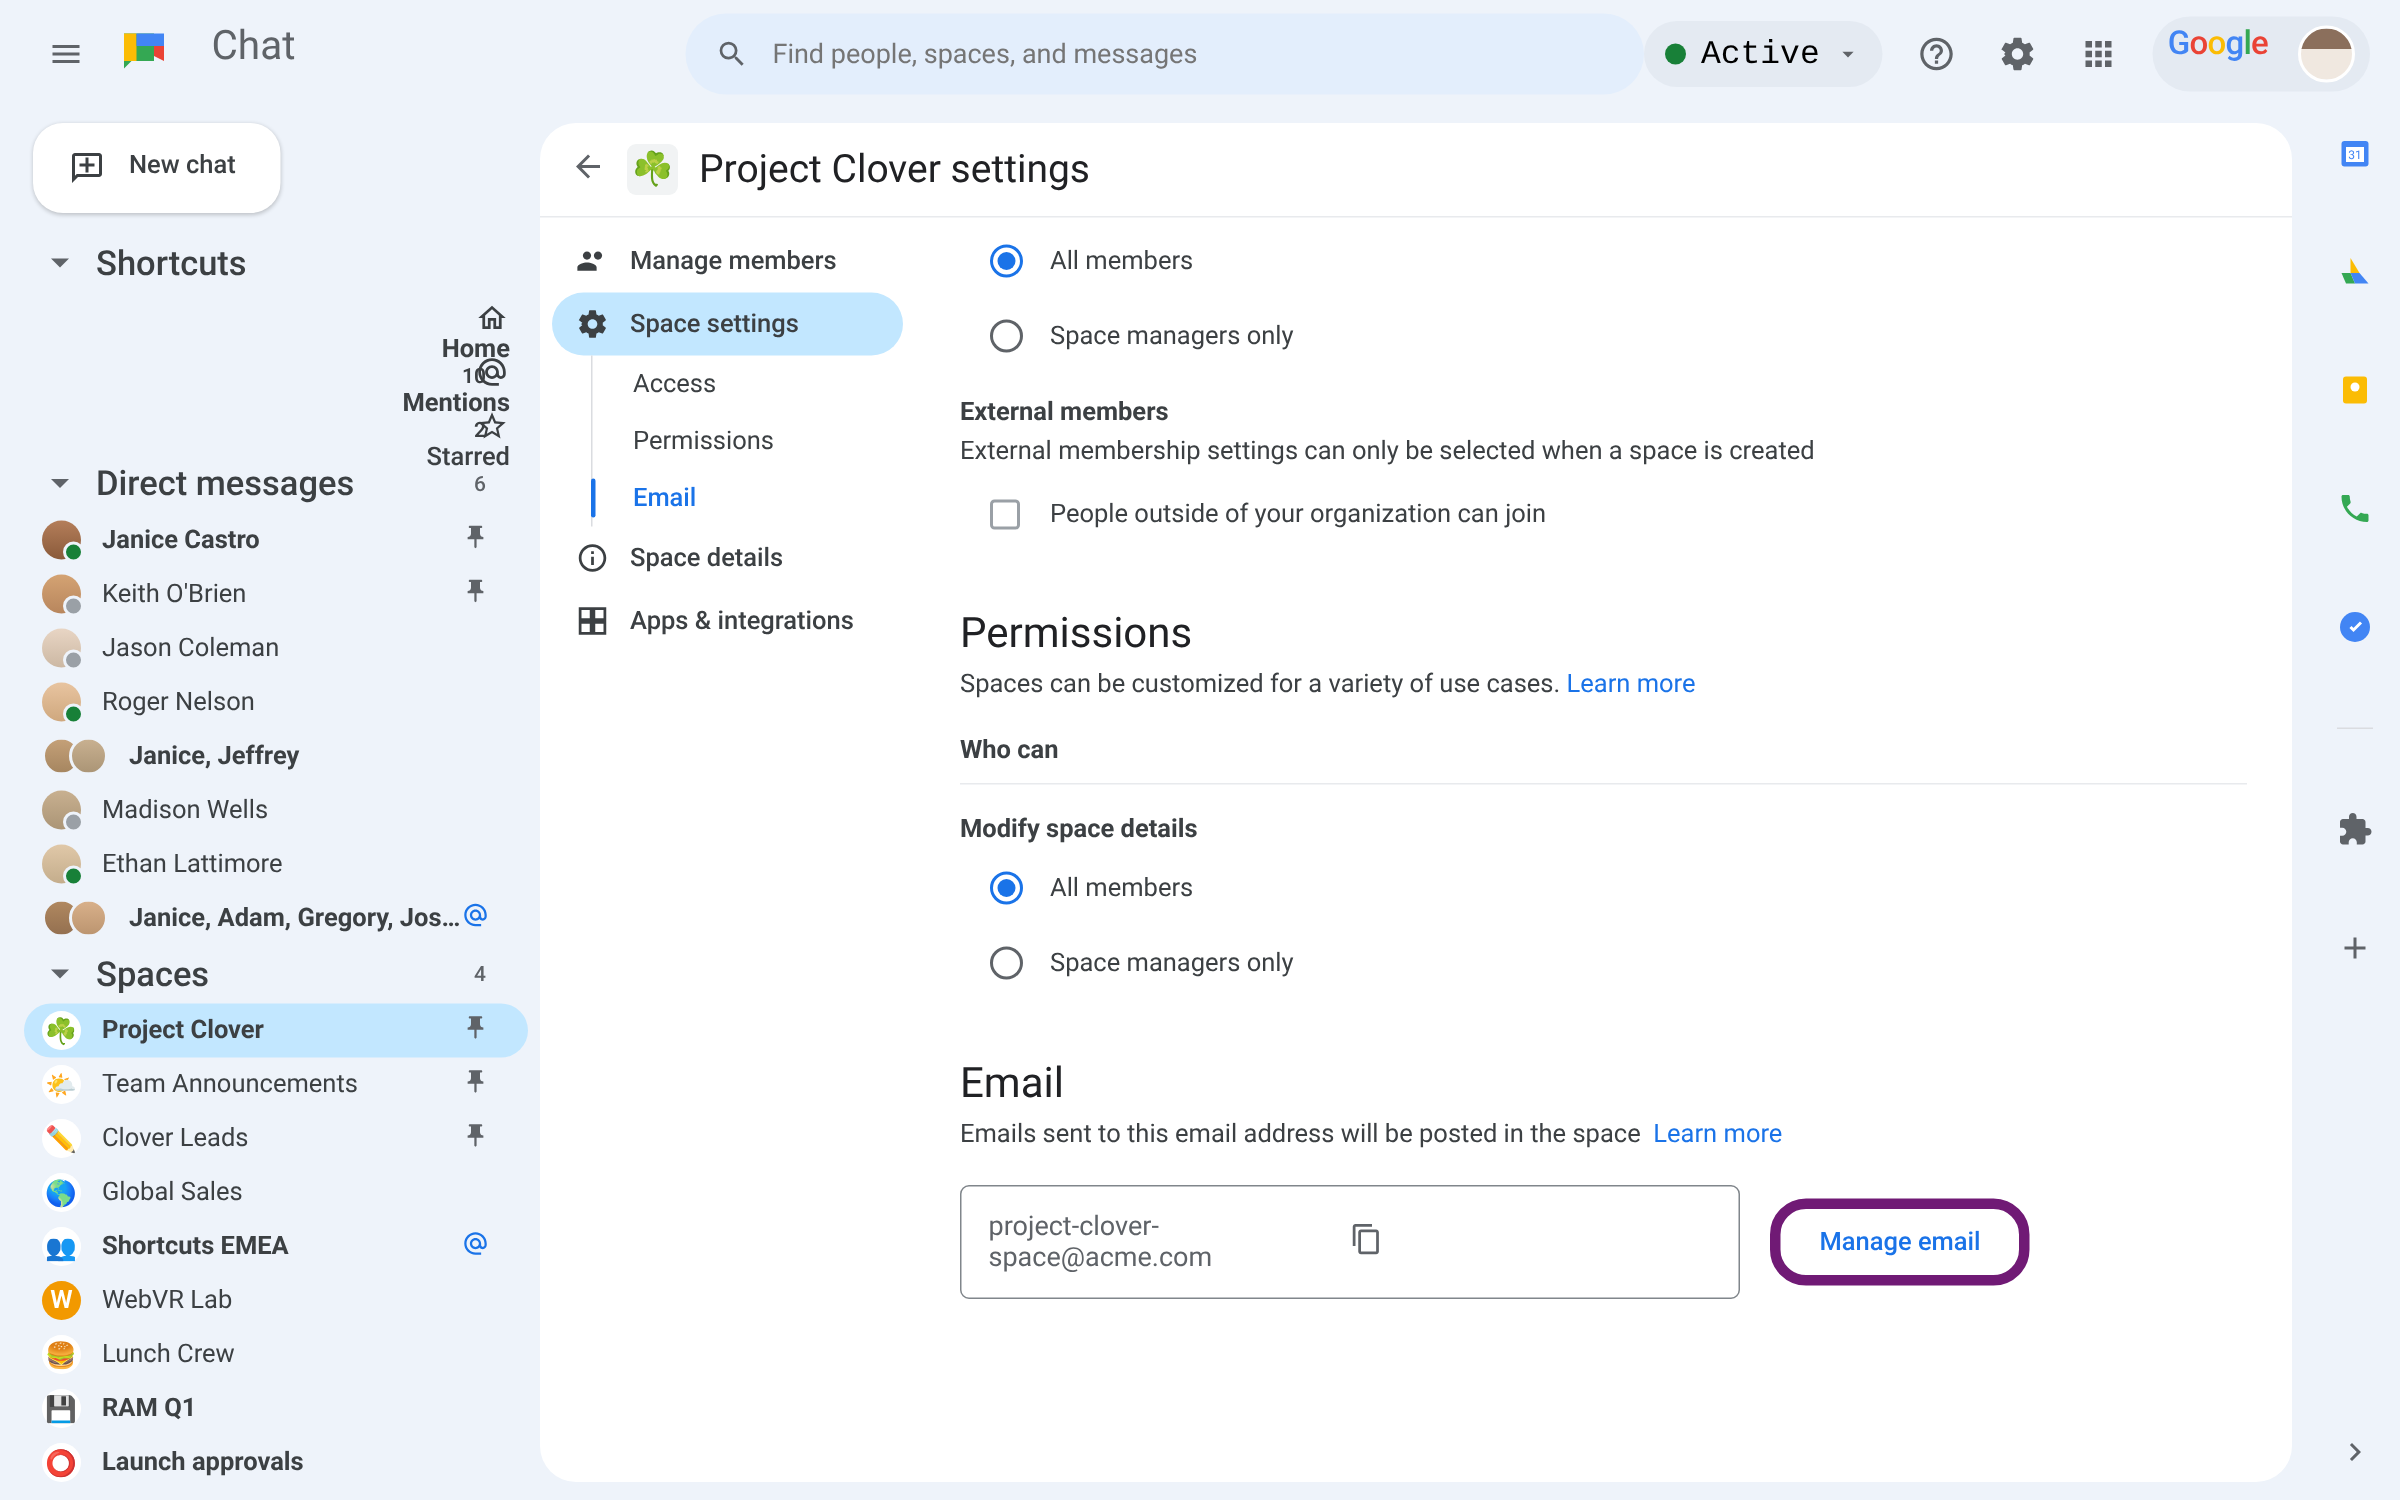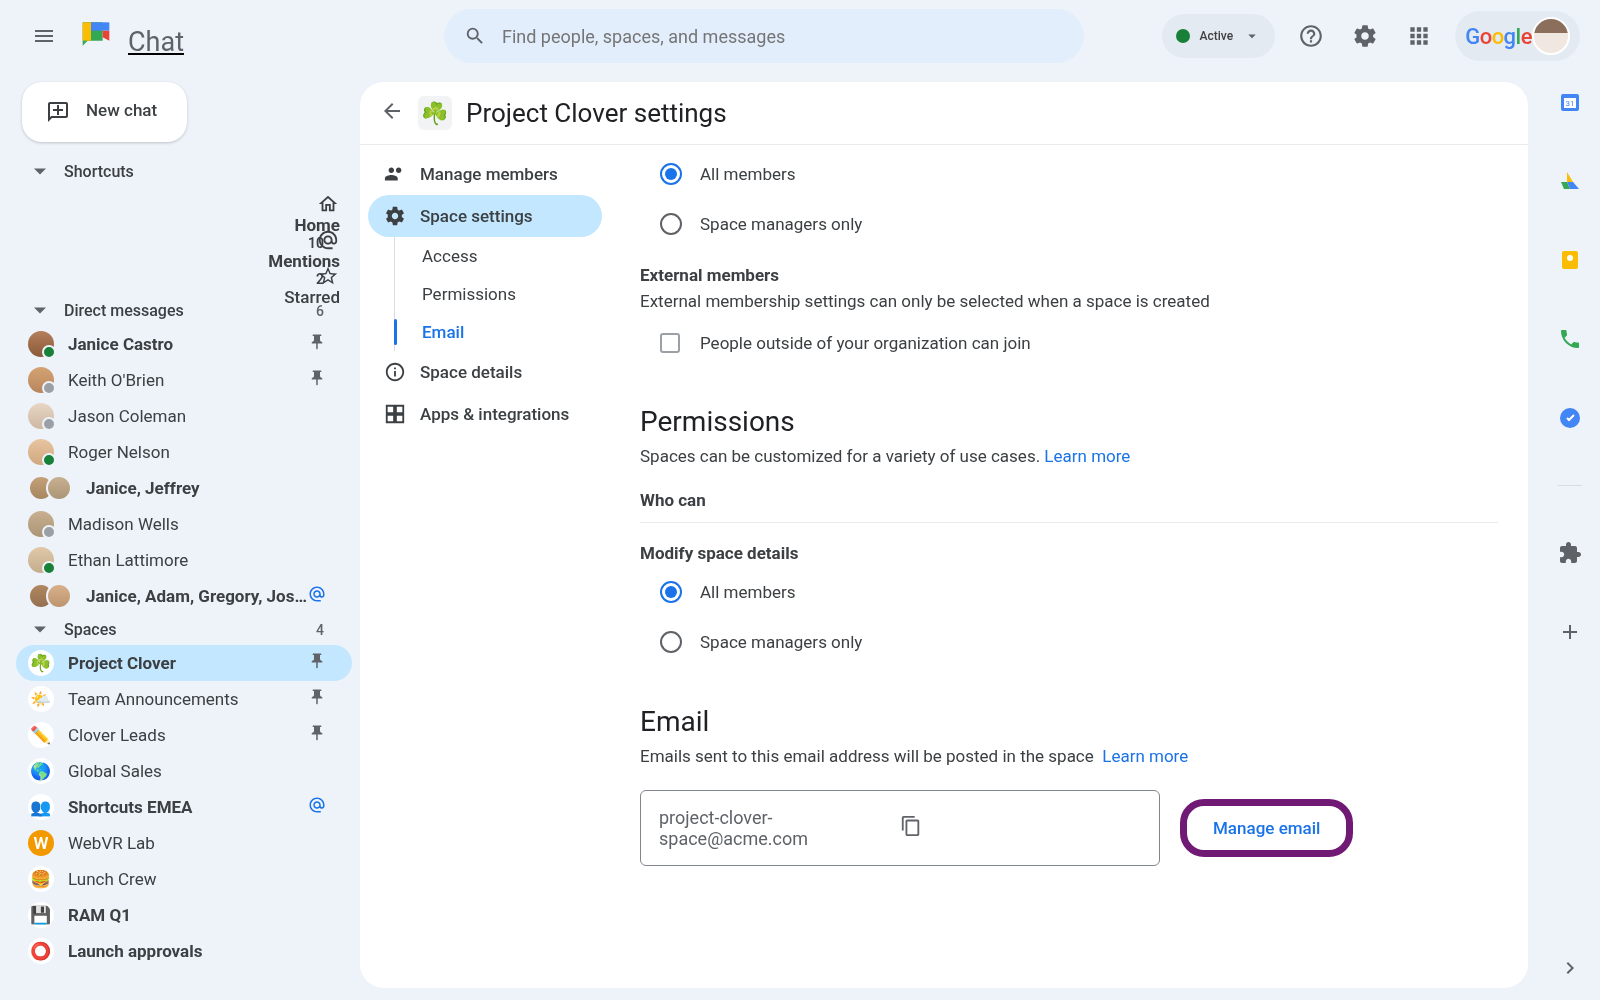--- a/index.html
+++ b/index.html
@@ -2,46 +2,46 @@
 <html><head>
   <meta charset="utf-8">
   <style>
     * { box-sizing: border-box; margin: 0; padding: 0; font-family: 'Google Sans', Roboto, Arial, sans-serif; }
     body { background: #eef3fa; width: 1600px; height: 1000px; overflow: hidden; display: flex; border-radius: 36px; }
     
     
     .top-bar { position: fixed; top: 0; left: 0; right: 0; height: 72px; display: flex; align-items: center; padding: 0 20px; z-index: 10; }
     .menu-btn { width: 48px; height: 48px; display: flex; align-items: center; justify-content: center; cursor: pointer; border-radius: 50%; }
     .menu-btn svg { width: 24px; height: 24px; fill: #5f6368; }
-    .logo-area { display: flex; align-items: flex-end; gap: 12px; margin-left: 8px; text-decoration: underline; }
+    .logo-area { display: flex; align-items: flex-start; gap: 25px; margin-left: 8px; }
     .logo-icon svg { width: 40px; height: 40px; }
     .logo-text { font-size: 27px; color: #5f6368; font-weight: 400; }
     .search-bar { flex: 1; max-width: 640px; height: 54px; background: #e3eefc; border-radius: 28px; display: flex; align-items: center; padding: 0 20px; margin-left: 260px; }
     .search-bar svg { width: 22px; height: 22px; fill: #5f6368; margin-right: 16px; }
     .search-bar input { border: none; background: transparent; font-size: 18px; color: #5f6368; outline: none; flex: 1; }
     .top-right { display: flex; align-items: center; gap: 18px; margin-left: auto; }
     .status-pill { display: flex; align-items: center; gap: 10px; background: #e4eaf2; padding: 0px 14px; border-radius: 22px; height: 44px; cursor: pointer; }
     .status-dot { width: 14px; height: 14px; background: #188038; border-radius: 50%; }
-    .status-text { font-size: 12px; color: #404040; font-weight: 500; }
+    .status-text { font-size: 22px; color: #000000; font-weight: 500; font-family: Liberation Mono, monospace; }
     .icon-btn { width: 36px; height: 36px; display: flex; align-items: center; justify-content: center; cursor: pointer; border-radius: 50%; }
     .icon-btn svg { width: 26px; height: 26px; fill: #5f6368; }
-    .google-box { display: flex; align-items: center; gap: 0; background: #e4eaf2; padding: 6px 10px; border-radius: 28px; }
+    .google-box { display: flex; gap: 20px; background: #e4eaf2; padding: 6px 10px; border-radius: 28px; }
     .google-text { font-size: 22px; font-weight: 500; letter-spacing: -.5px; }
     .google-text span:nth-child(1){color:#4285f4}.google-text span:nth-child(2){color:#ea4335}.google-text span:nth-child(3){color:#fbbc04}.google-text span:nth-child(4){color:#4285f4}.google-text span:nth-child(5){color:#34a853}.google-text span:nth-child(6){color:#ea4335}
     .avatar { width: 38px; height: 38px; border-radius: 50%; background: linear-gradient(#8b6f5c 40%, #f0e8e0 40%); border: 2px solid #fff; }
 
     
     .left-sidebar { width: 360px; padding-top: 82px; padding-left: 16px; padding-right: 8px; overflow-y: auto; flex-shrink: 0; }
     .new-chat-btn { display: flex; gap: 16px; background: #fff; border-radius: 20px; padding: 18px 24px; margin: 0 0 14px 6px; width: 165px; box-shadow: 0 1px 3px rgba(0,0,0,0.2); cursor: pointer; }
     .new-chat-btn svg { width: 24px; height: 24px; fill: #3c4043; }
     .new-chat-btn span { font-size: 17px; font-weight: 500; color: #3c4043; }
     .section-header { display: flex; align-items: center; padding: 6px 12px; cursor: pointer; }
     .section-header .chevron { width: 24px; display: flex; justify-content: center; }
     .section-header .chevron svg { width: 12px; height: 12px; fill: #5f6368; }
-    .section-header .label { font-size: 16px; color: #3c4043; font-weight: 500; flex: 1; margin-left: 12px; }
+    .section-header .label { font-size: 23px; color: #3c4043; font-weight: 500; flex: 1; margin-left: 12px; }
     .section-header .count { font-size: 14px; color: #5f6368; margin-right: 16px; font-weight: 500; }
     .nav-item { display: flex; align-items: flex-end; padding: 6px 12px; cursor: pointer; border-radius: 24px; height: 36px; flex-direction: column; }
     .nav-item .icon { width: 24px; display: flex; justify-content: center; }
     .nav-item .icon svg { width: 22px; height: 22px; fill: #3c4043; }
     .nav-item .label { font-size: 17px; color: #3c4043; font-weight: 500; margin-left: 16px; flex: 1; }
     .nav-item .label.bold { font-weight: 700; }
     .nav-item .count { font-size: 14px; color: #3c4043; font-weight: 600; margin-right: 16px; }
     .dm-item, .space-item { display: flex; align-items: center; padding: 4px 12px; cursor: pointer; border-radius: 24px; height: 36px; }
     .dm-item .avatar-small, .space-item .space-icon { width: 26px; height: 26px; border-radius: 50%; flex-shrink: 0; position: relative; }
     .avatar-small { background: #ddd; }

